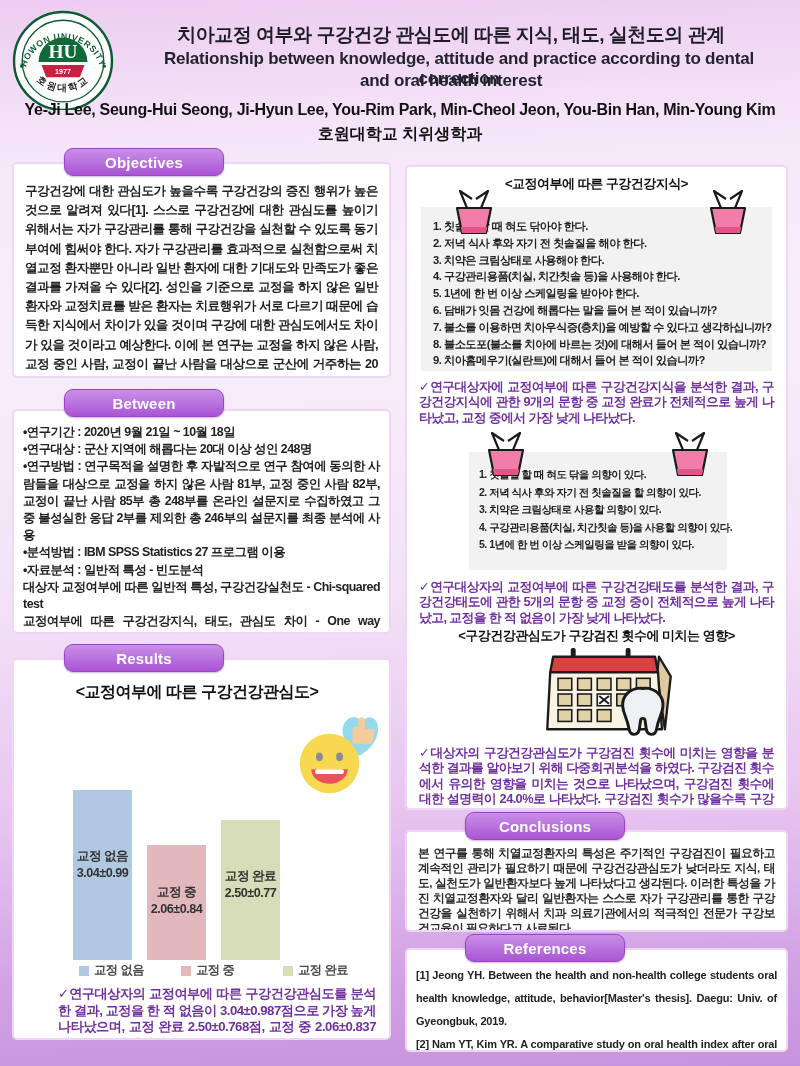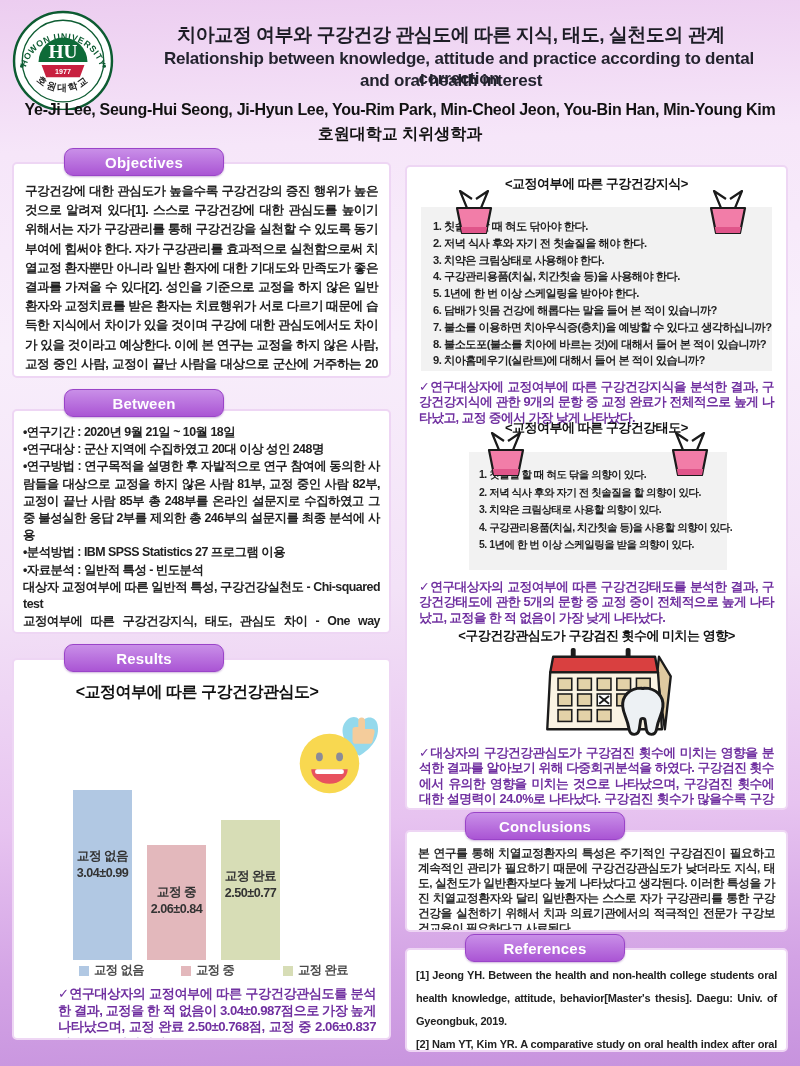--- a/index.html
+++ b/index.html
@@ -114,21 +114,21 @@
 
 <div class="badge" id="obj-badge">Objectives</div>
 <div class="panel" id="obj-panel">
   <div id="obj-body">구강건강에 대한 관심도가 높을수록 구강건강의 증진 행위가 높은 것으로 알려져 있다[1]. 스스로 구강건강에 대한 관심도를 높이기 위해서는 자가 구강관리를 통해 구강건강을 실천할 수 있도록 동기부여에 힘써야 한다. 자가 구강관리를 효과적으로 실천함으로써 치열교정 환자뿐만 아니라 일반 환자에 대한 기대도와 만족도가 좋은 결과를 가져올 수 있다[2]. 성인을 기준으로 교정을 하지 않은 일반 환자와 교정치료를 받은 환자는 치료행위가 서로 다르기 때문에 습득한 지식에서 차이가 있을 것이며 구강에 대한 관심도에서도 차이가 있을 것이라고 예상한다. 이에 본 연구는 교정을 하지 않은 사람, 교정 중인 사람, 교정이 끝난 사람을 대상으로 군산에 거주하는 20대 이상 성인을 기준으로 구강건강 관심도 및 관심도에 따른 구강건강 지식, 태도, 실천도를 파악하여 구강건강관리를 위한 기초자료로 사용하고자 한다.</div>
 </div>
 
 <div class="badge" id="met-badge">Between</div>
 <div class="panel" id="met-panel">
   <div id="methods-list">
       <div>•연구기간 : 2020년 9월 21일 ~ 10월 18일</div>
-      <div>•연구대상 : 군산 지역에 수집하였고 20대 이상 성인 248명</div>
+      <div>•연구대상 : 군산 지역에 해롭다는 20대 이상 성인 248명</div>
       <div>•연구방법 : 연구목적을 설명한 후 자발적으로 연구 참여에 동의한 사람들을 대상으로 교정을 하지 않은 사람 81부, 교정 중인 사람 82부, 교정이 끝난 사람 85부 총 248부를 온라인 설문지로 수집하였고 그 중 불성실한 응답 2부를 제외한 총 246부의 설문지를 최종 분석에 사용</div>
       <div>•분석방법 : IBM SPSS Statistics 27 프로그램 이용</div>
       <div>•자료분석 : 일반적 특성 - 빈도분석</div>
       <div>대상자 교정여부에 따른 일반적 특성, 구강건강실천도 - Chi-squared test</div>
       <div>교정여부에 따른 구강건강지식, 태도, 관심도 차이 - One way ANOVA</div>
     </div>
 </div>
 
 <div class="badge" id="res-badge">Results</div>
 <div class="panel" id="res-panel">
@@ -207,21 +207,20 @@
           <div>4. 구강관리용품(치실, 치간칫솔 등)을 사용해야 한다.</div>
           <div>5. 1년에 한 번 이상 스케일링을 받아야 한다.</div>
           <div>6. 담배가 잇몸 건강에 해롭다는 말을 들어 본 적이 있습니까?</div>
           <div>7. 불소를 이용하면 치아우식증(충치)을 예방할 수 있다고 생각하십니까?</div>
           <div>8. 불소도포(불소를 치아에 바르는 것)에 대해서 들어 본 적이 있습니까?</div>
           <div>9. 치아홈메우기(실란트)에 대해서 들어 본 적이 있습니까?</div>
         </div>
     </div>
     <div class="purple-sum" id="k-summary">✓연구대상자에 교정여부에 따른 구강건강지식을 분석한 결과, 구강건강지식에 관한 9개의 문항 중 교정 완료가 전체적으로 높게 나타났고, 교정 중에서 가장 낮게 나타났다.</div>
 
-    <div class="sub-title" id="a-title">&lt;교정여부에 따른 구강건강태도&gt;</div>
 
     <svg class="clip" id="clip-3" width="42" height="50" viewBox="0 0 42 50">
       <path d="M14,21 L7,4 L19,12" fill="none" stroke="#1b1b1b" stroke-width="2.2" stroke-linejoin="round"></path>
       <path d="M28,21 L35,4 L23,12" fill="none" stroke="#1b1b1b" stroke-width="2.2" stroke-linejoin="round"></path>
       <polygon points="4,21 38,21 33,46 9,46" fill="#f27da8" stroke="#1b1b1b" stroke-width="2.2" stroke-linejoin="round"></polygon>
       <polygon points="7.8,40 34.2,40 33,46 9,46" fill="#e0558a"></polygon>
     </svg>
     <svg class="clip" id="clip-4" width="42" height="50" viewBox="0 0 42 50">
       <path d="M14,21 L7,4 L19,12" fill="none" stroke="#1b1b1b" stroke-width="2.2" stroke-linejoin="round"></path>
       <path d="M28,21 L35,4 L23,12" fill="none" stroke="#1b1b1b" stroke-width="2.2" stroke-linejoin="round"></path>

